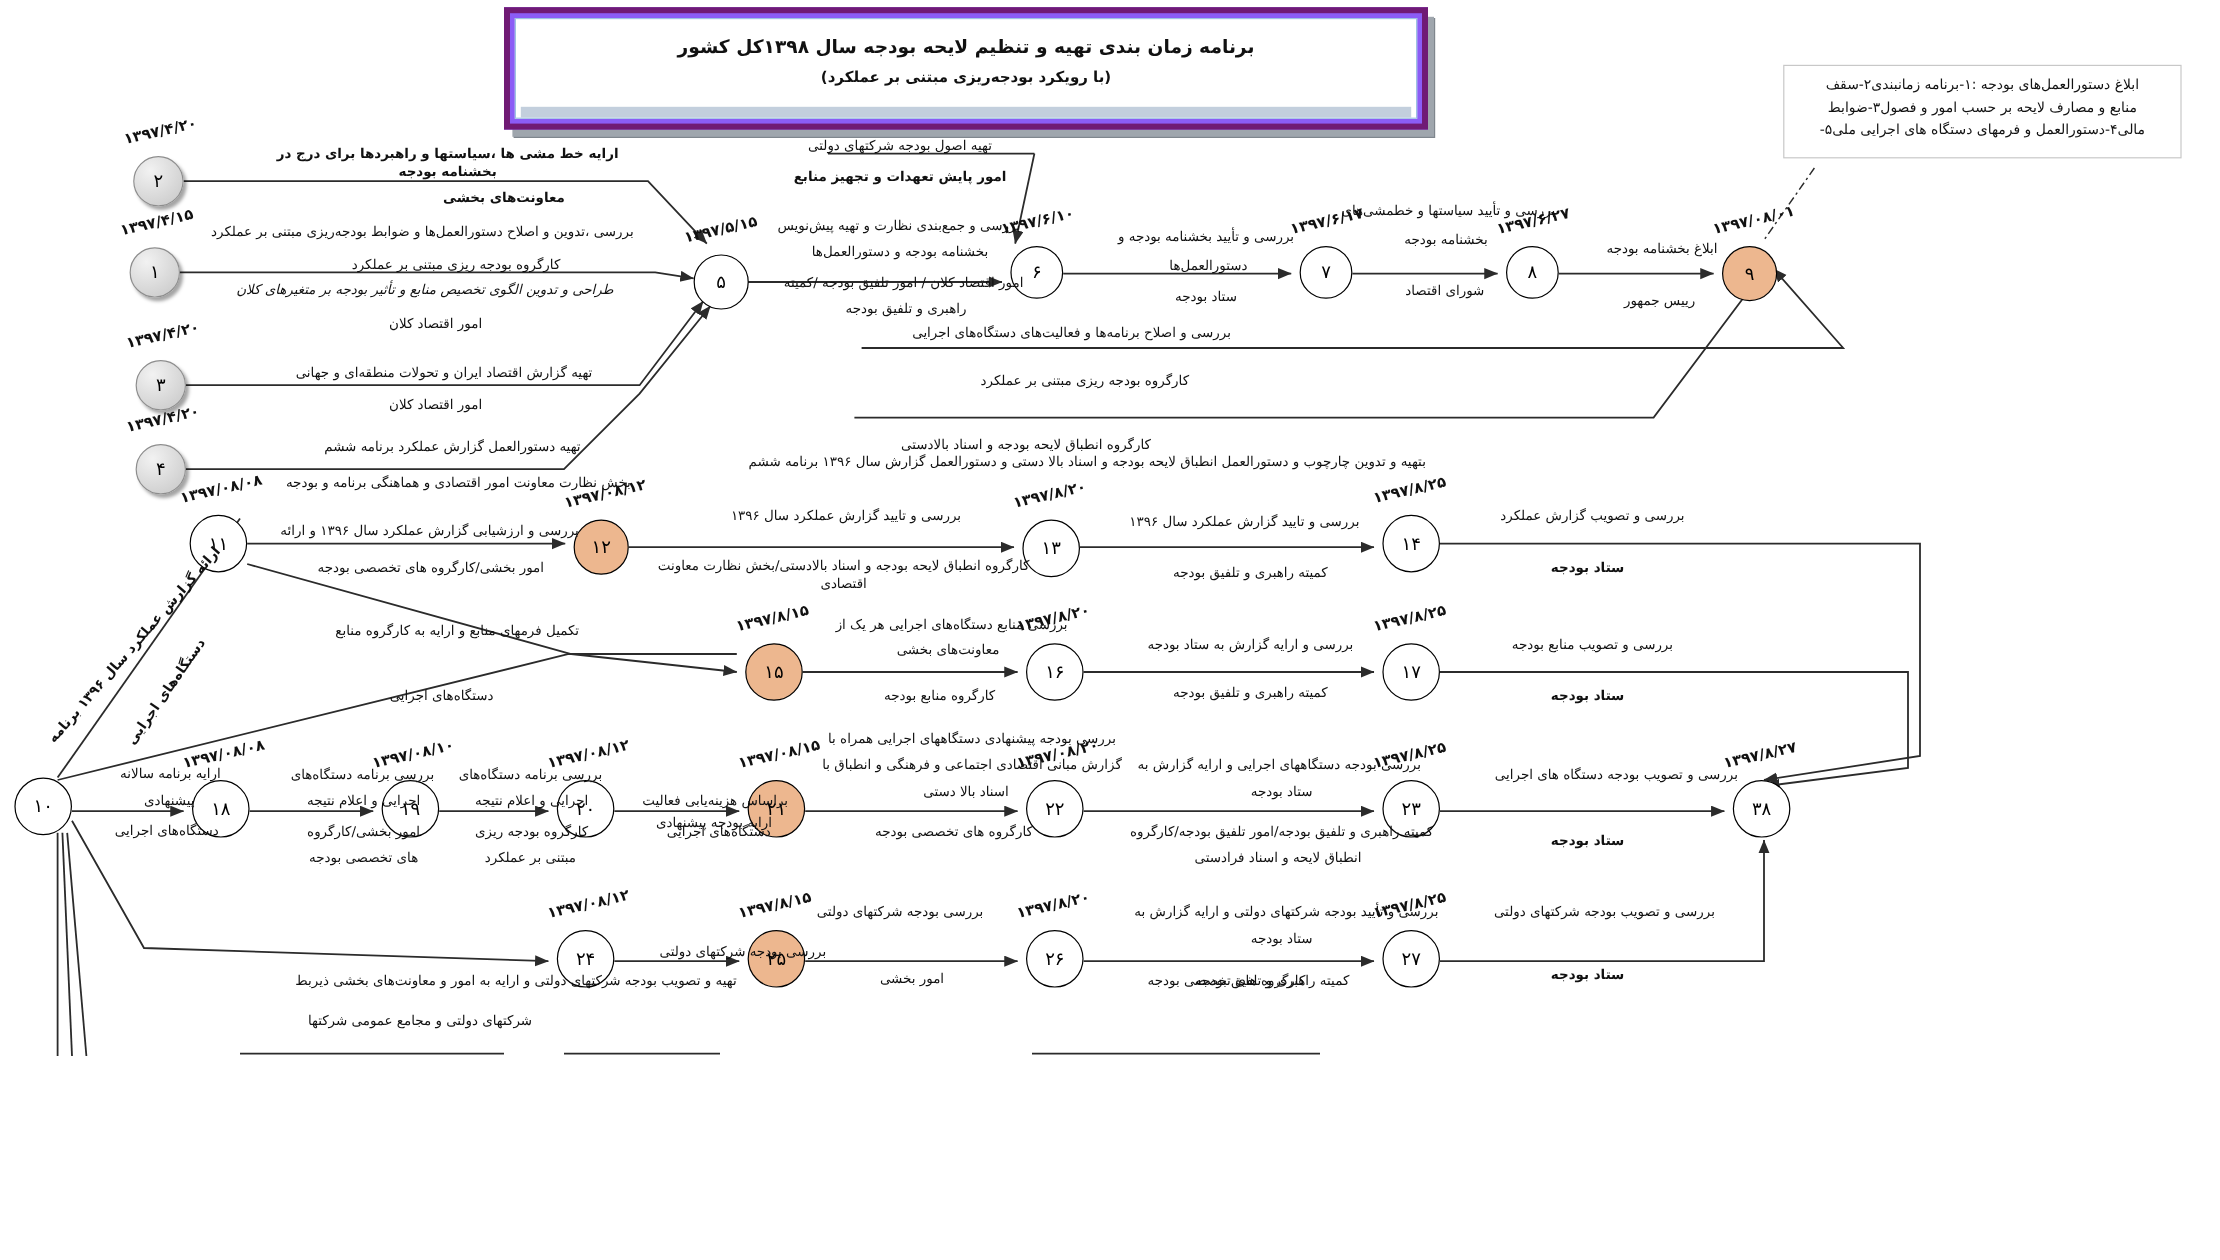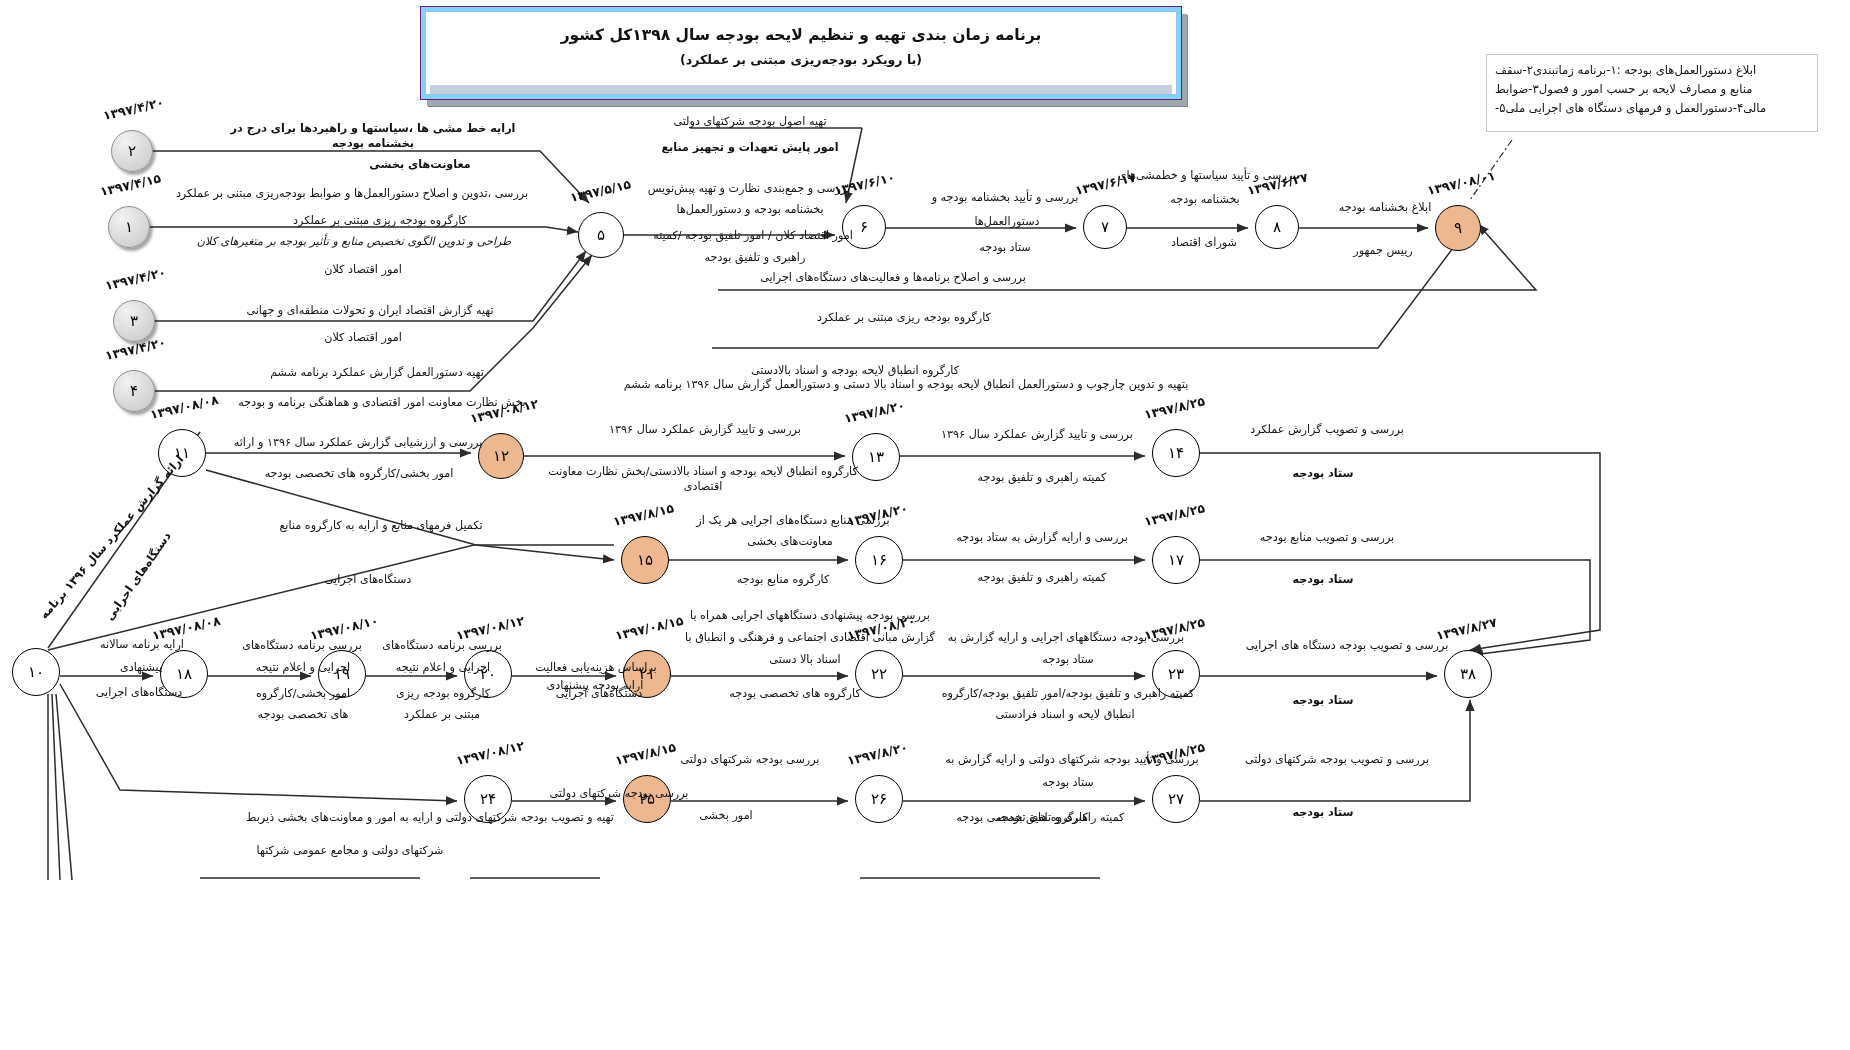--- a/index.html
+++ b/index.html
@@ -1,31 +1,31 @@
 <!DOCTYPE html>
 <html lang="fa" dir="rtl"><head>
 <meta charset="utf-8">
 <style>
   html,body{margin:0;padding:0;background:#ffffff;}
   body{font-family:"DejaVu Sans","Liberation Sans",sans-serif;}
   #stage{position:relative;width:1850px;height:1050px;overflow:hidden;background:#fff;}
 
   
   .banner{position:absolute;left:420px;top:6px;width:760px;height:92px;
-          background:#7dd3fc;border:1px solid #701a75;
+          background:#8b5cf6;border:5px solid #701a75;
           box-shadow:6px 7px 0 -1px #9fa6ad, 7px 8px 0 -1px #7f868d;}
   .banner-inner{position:absolute;inset:4px;border:1px solid #9ec2e2;background:#fff;}
   .banner h1{margin:0;padding:14px 10px 0;text-align:center;font-size:15.5px;font-weight:bold;color:#111;}
   .banner h2{margin:0;padding:8px 10px 0;text-align:center;font-size:12.5px;font-weight:bold;color:#111;}
   .banner-foot{position:absolute;left:4px;right:4px;bottom:0;height:9px;background:#c3cfdd;}
 
   
   .legend{position:absolute;left:1486px;top:54px;width:332px;min-height:78px;
           border:1px solid #c8c8c8;background:#fff;padding:6px 8px;box-sizing:border-box;}
-  .legend p{margin:0;font-size:11.6px;line-height:19px;text-align:left;color:#111;}
+  .legend p{margin:0;font-size:11.6px;line-height:19px;text-align:center;color:#111;}
 
   
   .node{position:absolute;border-radius:50%;display:flex;align-items:center;justify-content:center;
         font-size:15px;color:#000;box-sizing:border-box;}
   .node.white{background:#fff;border:1.4px solid #000;}
   .node.gray{background:radial-gradient(circle at 33% 28%, #f2f2f2 0%, #dedede 45%, #c6c6c6 100%);
              border:1.3px solid #8d8d8d;box-shadow:2.5px 3px 3px rgba(0,0,0,.36);}
   .node.orange{background:#edb78f;border:1.4px solid #000;}
 
   
@@ -247,21 +247,21 @@
       <div class="lbl" style="left: 916px; top: 630px; width: 300px;">بررسی بودجه دستگاههای اجرایی و ارایه گزارش به</div>
       <div class="lbl" style="left: 988px; top: 652px; width: 160px;">ستاد بودجه</div>
       <div class="lbl" style="left: 898px; top: 686px; width: 340px;">کمیته  راهبری و تلفیق بودجه/امور تلفیق بودجه/کارگروه</div>
       <div class="lbl" style="left: 950px; top: 707px; width: 230px;">انطباق لایحه و اسناد فرادستی</div>
       <div class="lbl" style="left: 1212px; top: 638px; width: 270px;">بررسی و تصویب بودجه دستگاه های اجرایی</div>
       <div class="lbl b" style="left: 1248px; top: 693px; width: 150px;">ستاد بودجه</div>
       <div class="lbl" style="left: 640px; top: 752px; width: 220px;">بررسی بودجه  شرکتهای دولتی</div>
       <div class="lbl" style="left: 514px; top: 786px; width: 210px;">بررسی بودجه شرکتهای دولتی</div>
       <div class="lbl" style="left: 200px; top: 810px; width: 460px;">تهیه و تصویب بودجه شرکتهای دولتی و ارایه به امور و معاونت‌های بخشی ذیربط</div>
       <div class="lbl" style="left: 200px; top: 843px; width: 300px;">شرکتهای دولتی و مجامع عمومی شرکتها</div>
-      <div class="lbl" style="left: 656px; top: 808px; width: 140px; text-align: center;">امور بخشی</div>
+      <div class="lbl" style="left: 690px; top: 808px; width: 140px; text-align: center;">امور بخشی</div>
       <div class="lbl" style="left: 912px; top: 752px; width: 320px;">بررسی و تأیید بودجه شرکتهای دولتی و ارایه گزارش به</div>
       <div class="lbl" style="left: 988px; top: 775px; width: 160px;">ستاد بودجه</div>
       <div class="lbl" style="left: 912px; top: 810px; width: 220px;">کارگروه های تخصصی بودجه</div>
       <div class="lbl" style="left: 950px; top: 810px; width: 220px;">کمیته  راهبری و تلفیق بودجه</div>
       <div class="lbl" style="left: 1212px; top: 752px; width: 250px;">بررسی و تصویب بودجه شرکتهای دولتی</div>
       <div class="lbl b" style="left: 1248px; top: 805px; width: 150px;">ستاد بودجه</div>
     </div>
 
   <div id="diag-host">
       <div class="diag" style="left: 42px; top: 610px; transform: rotate(-49deg); transform-origin: left center;">ارائه گزارش عملکرد سال ۱۳۹۶ برنامه</div>

